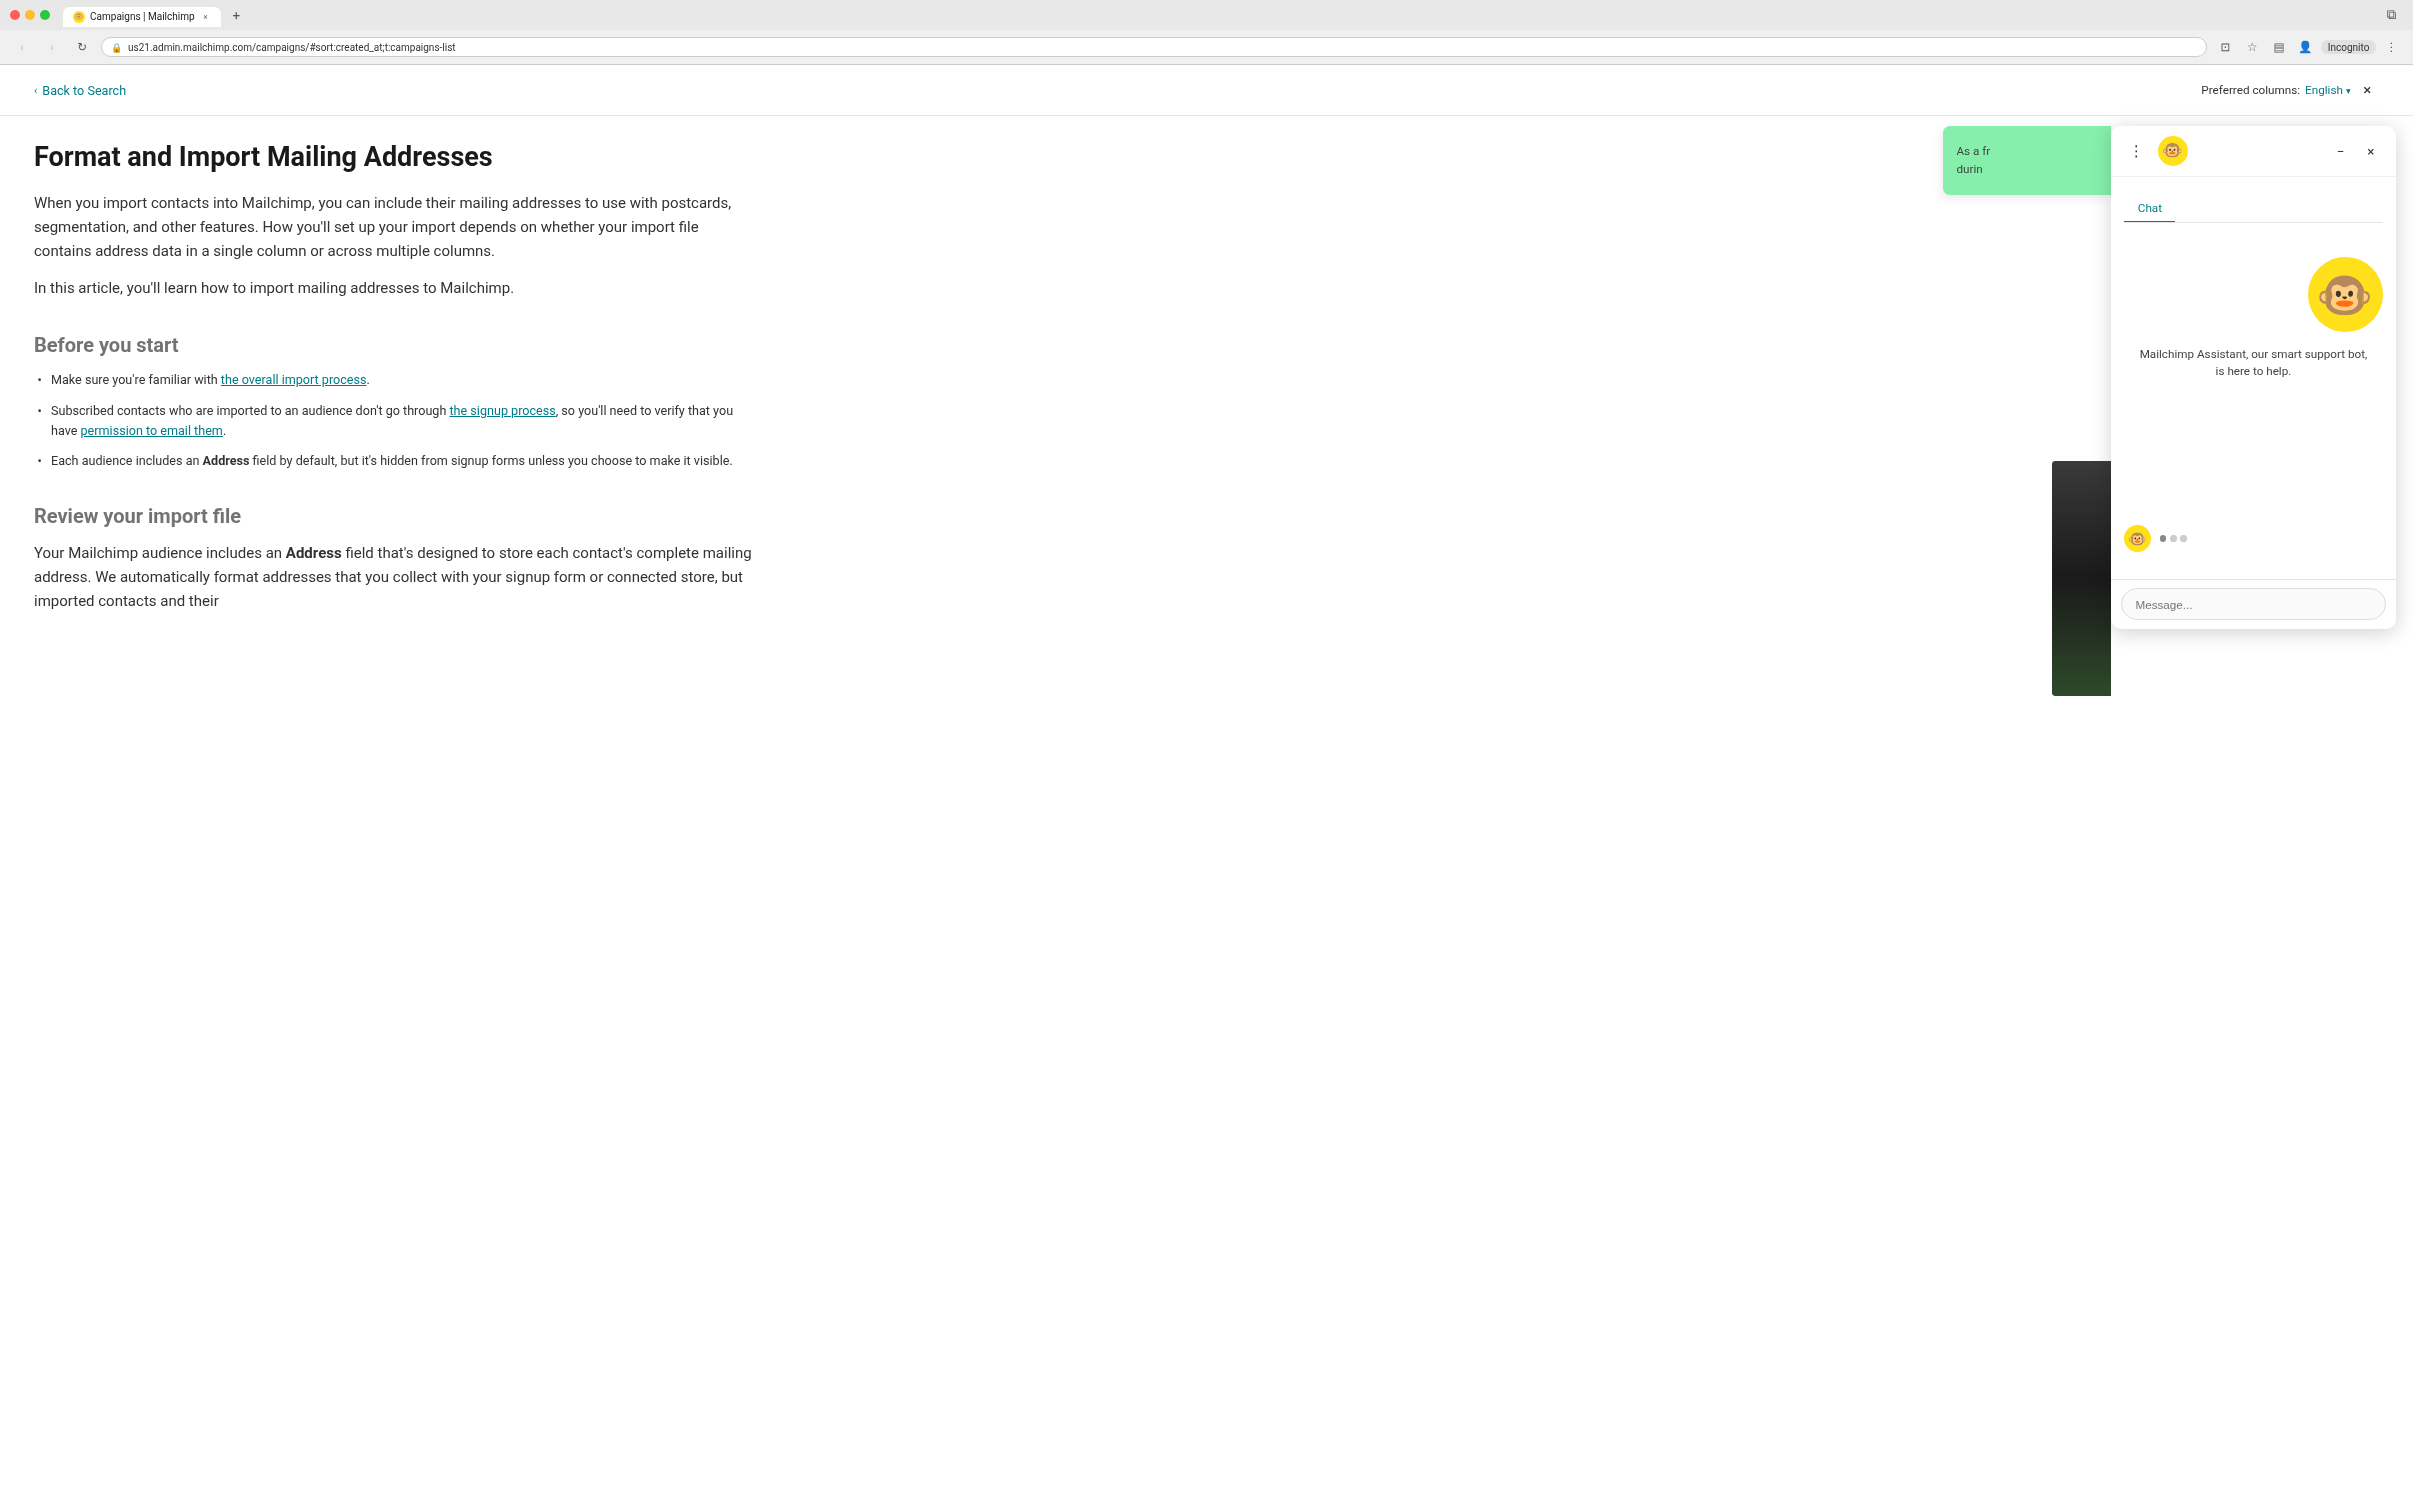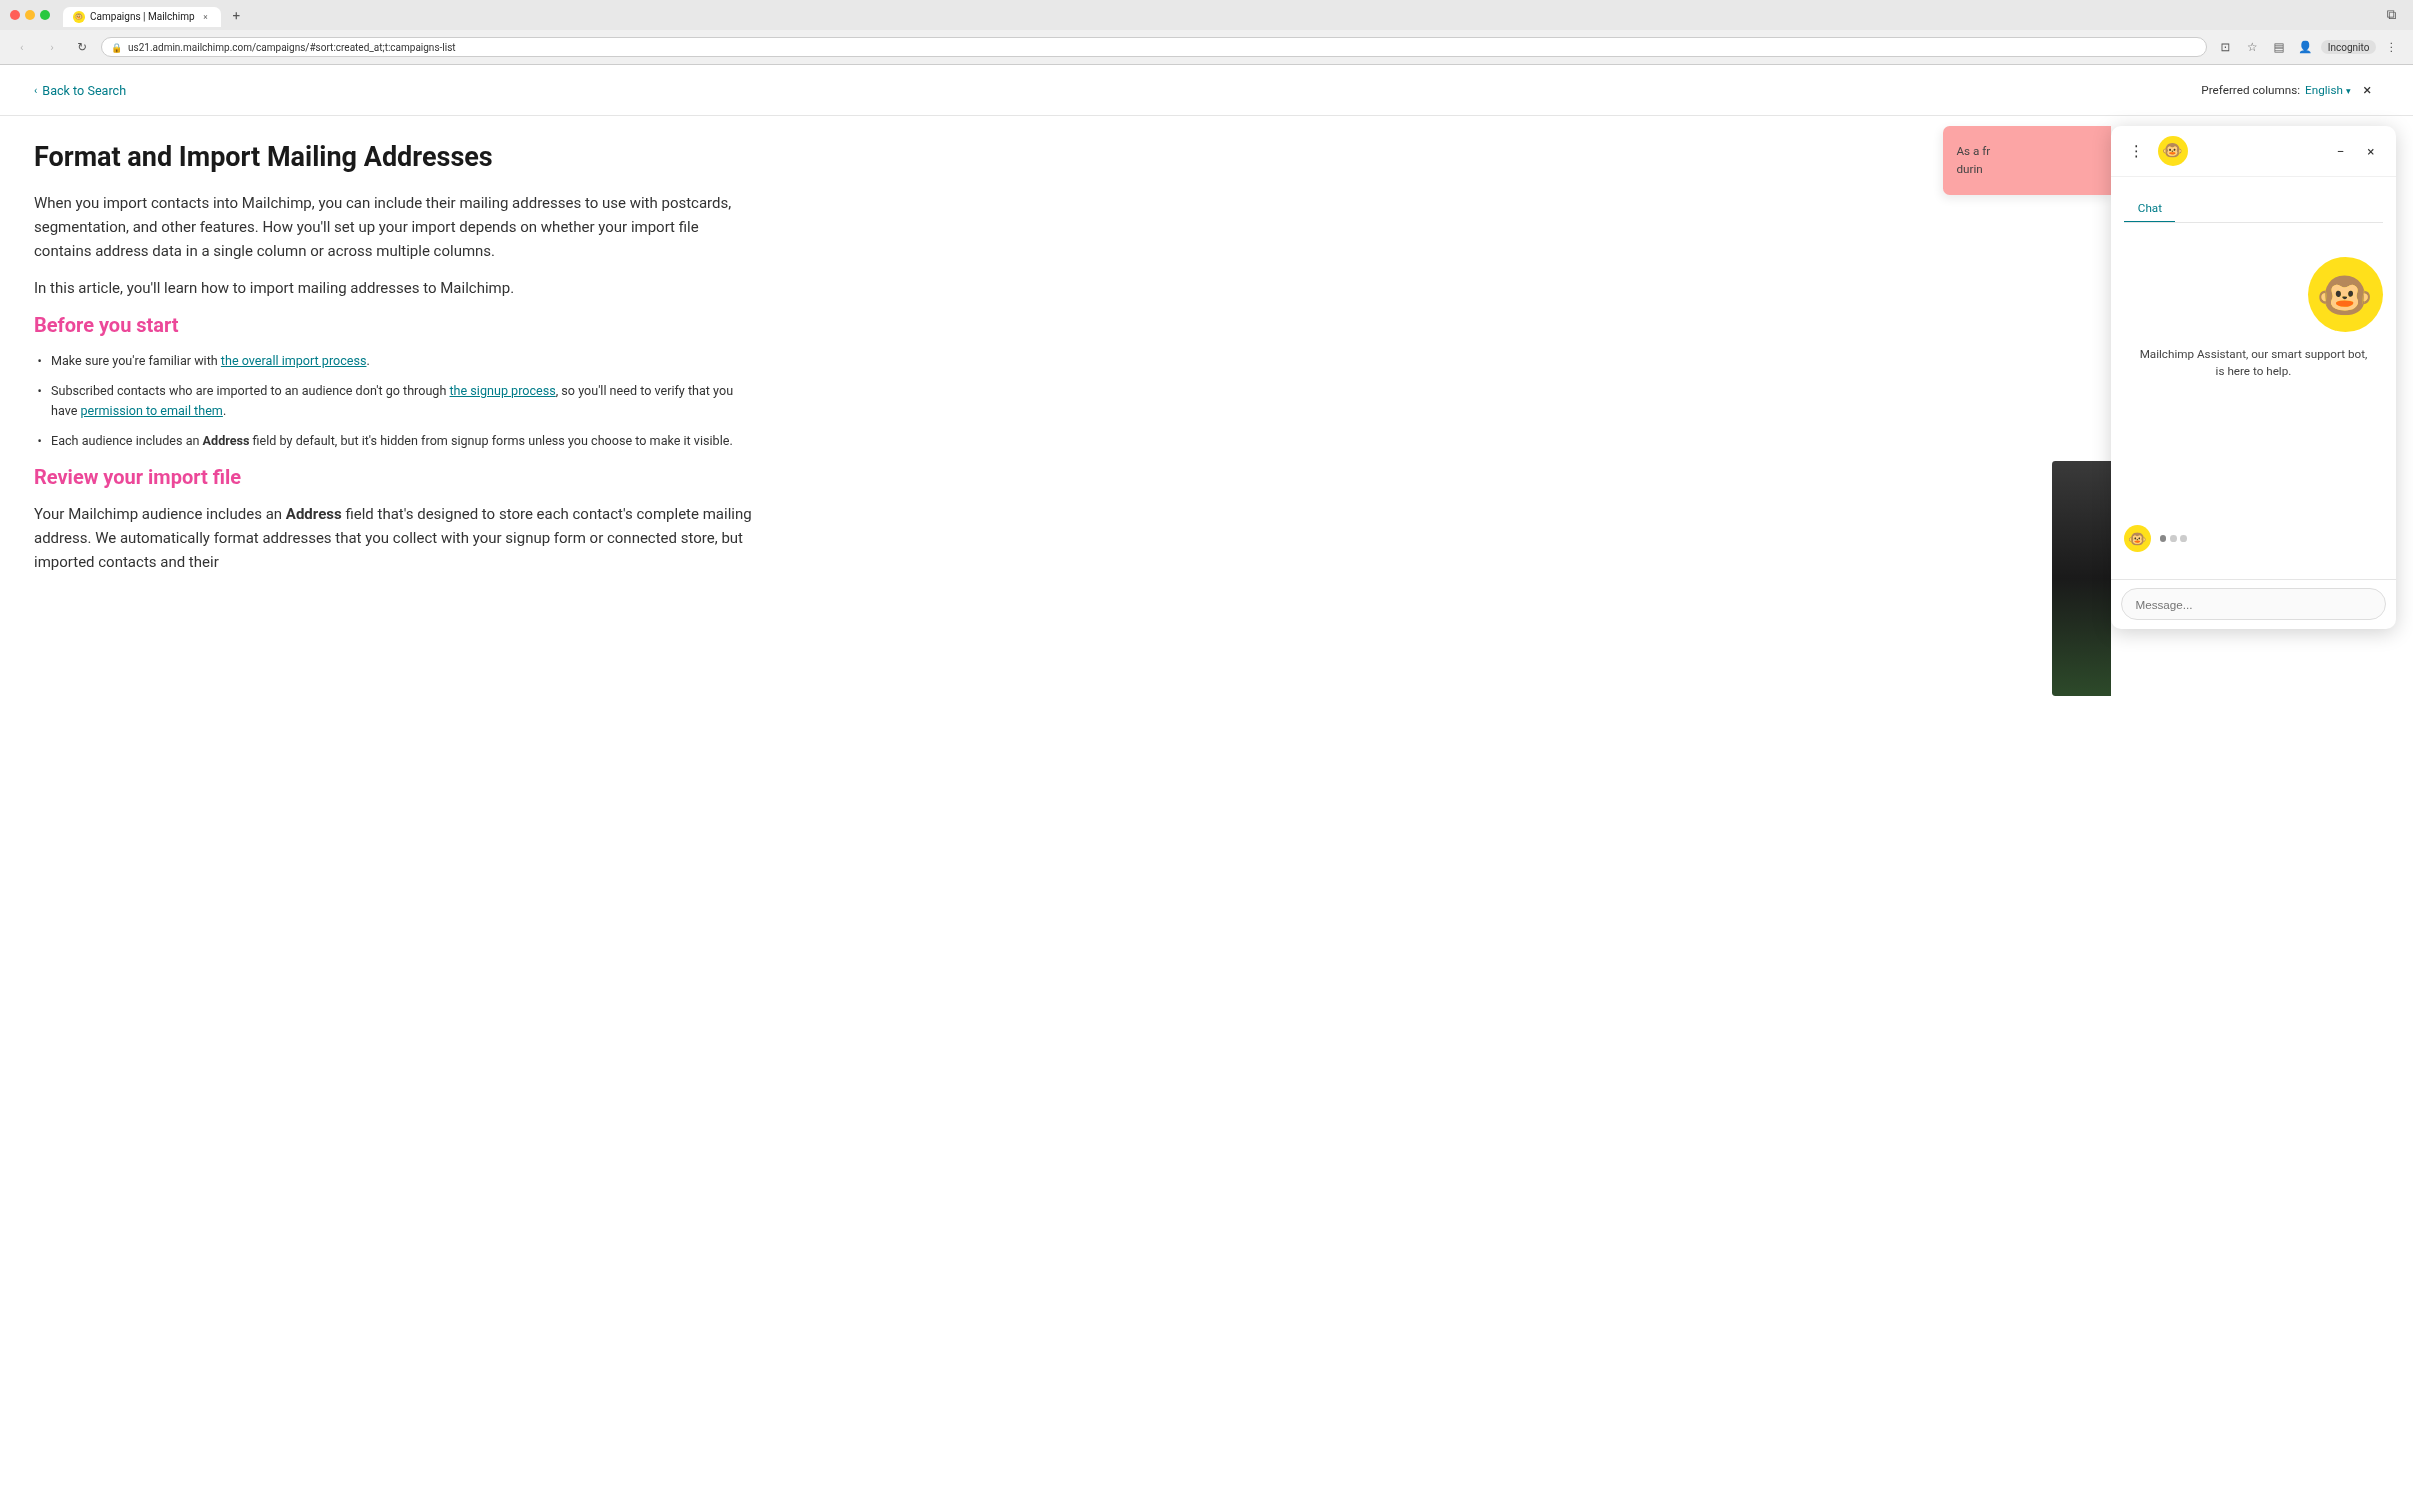--- a/index.html
+++ b/index.html
@@ -223,23 +223,23 @@
     }
     .article-content p {
       font-size: 15px;
       line-height: 1.6;
       color: #333;
       margin-bottom: 13.4px;
     }
     .article-content h2 {
       font-size: 20px;
       font-weight: 700;
-      margin-top: 13px;
+      margin-top: 33px;
       margin-bottom: 13.4px;
-      color: #ec4899;
+      color: #737373;
     }
     .article-content ul {
       list-style: none;
       margin-bottom: 13.4px;
     }
     .article-content ul li {
       font-size: 12.6px;
       line-height: 1.6;
       color: #333;
       margin-bottom: 10px;
@@ -411,21 +411,21 @@
       outline: none;
       background: #fafafa;
     }
 
     
     .side-panel-overlay {
       position: fixed;
       right: 302px;
       top: 126px;
       width: 168px;
-      background: #fca5a5;
+      background: #86efac;
       border-radius: 6.7px 0 0 6.7px;
       padding: 17px 13.4px;
       z-index: 999;
       box-shadow: -1.7px 3.4px 10px rgba(0,0,0,0.08);
       overflow: hidden;
     }
     .side-panel-text {
       font-size: 11.7px;
       color: #444;
       line-height: 1.5;

